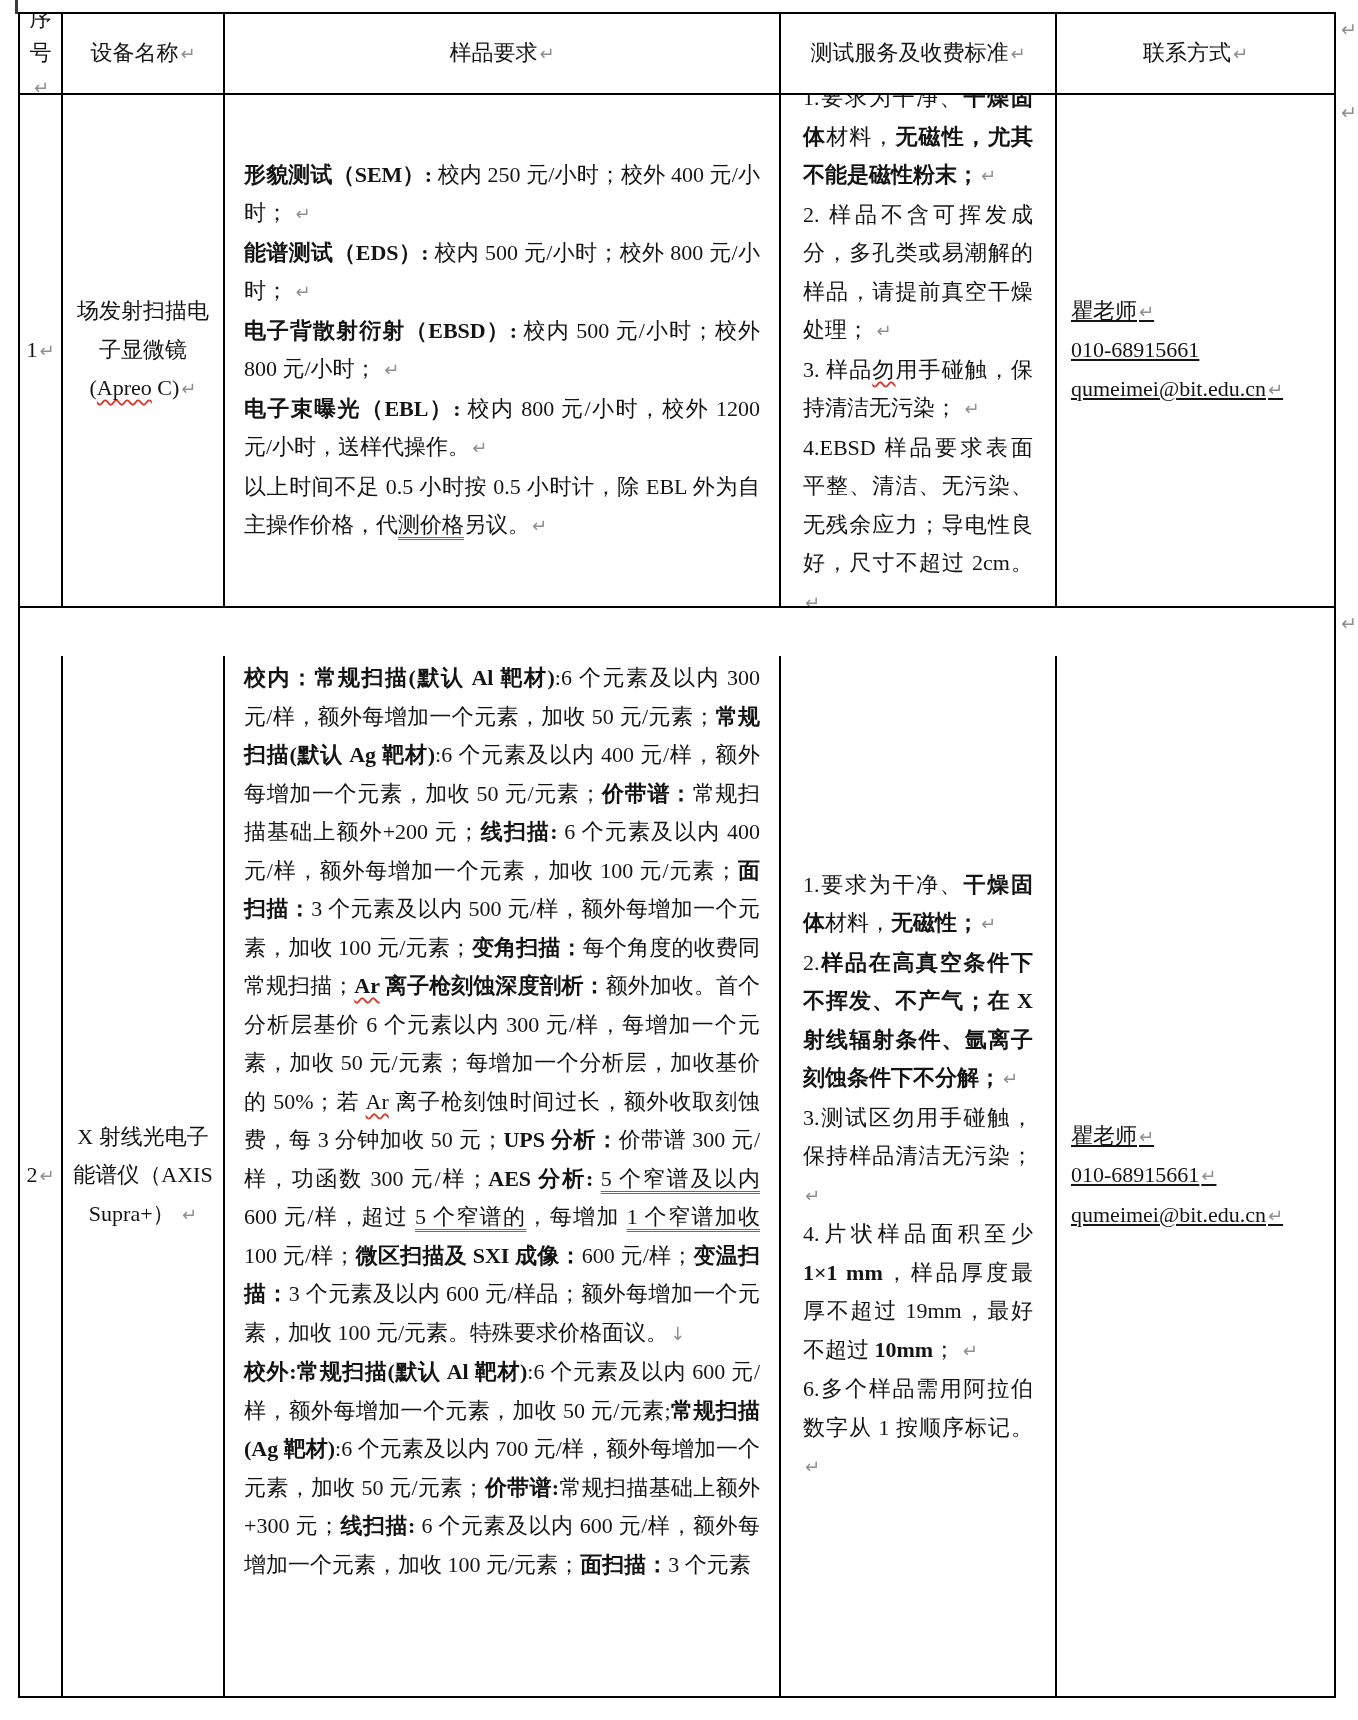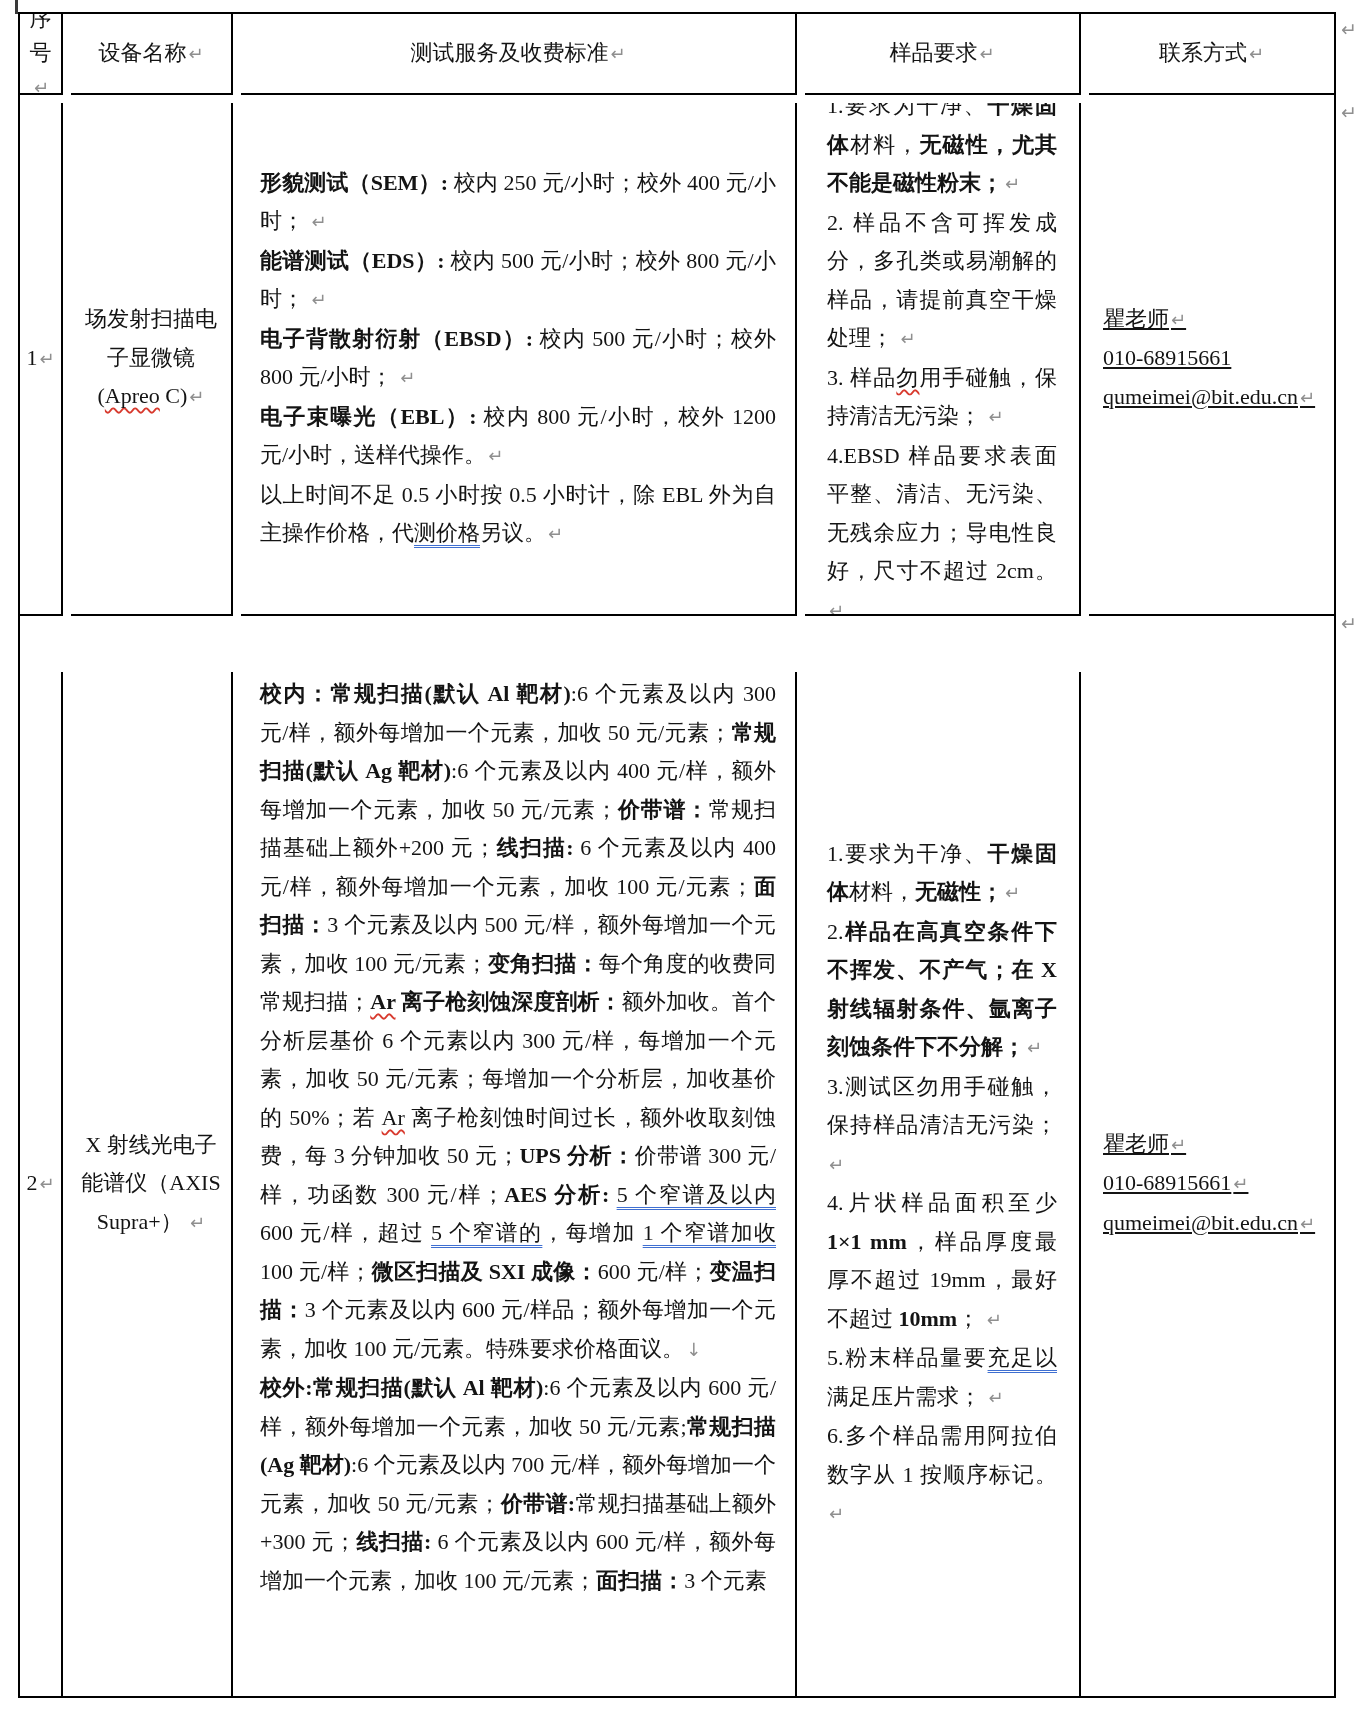--- a/index.html
+++ b/index.html
@@ -14,21 +14,20 @@
     color:var(--c-text);
   }
   .page{position:absolute;inset:0;background:#fff;}
   .stub{position:absolute;left:15px;top:0;width:3px;height:14px;background:#3a3a3a;}
   .tbl{
     position:absolute;left:18px;top:12px;width:1318px;height:1686px;
     border:2px solid var(--c-border);
     display:grid;
     grid-template-columns:43px 162px 556px 276px 1fr;
     grid-template-rows:81px 513px 1fr;
-    gap:8px;
   }
   .cell{
     border-right:2px solid var(--c-border);
     border-bottom:2px solid var(--c-border);
     overflow:hidden;
     font-size:22px;line-height:38.5px;
     display:flex;flex-direction:column;justify-content:center;
   }
   .cell.last-col{border-right:none;}
   .cell.last-row{border-bottom:none;margin-top:48px;}
@@ -76,24 +75,24 @@
 
   <div class="tbl">
 
     <div class="cell hcell hcell-no">
         <div class="para"><span>序号</span><span class="mark">↵</span></div>
       </div>
     <div class="cell hcell">
         <div class="para"><span>设备名称</span><span class="mark">↵</span></div>
       </div>
     <div class="cell hcell">
-        <div class="para"><span>测试服务及收费标准</span><span class="mark">↵</span></div>
+        <div class="para"><span>样品要求</span><span class="mark">↵</span></div>
       </div>
     <div class="cell hcell">
-        <div class="para"><span>样品要求</span><span class="mark">↵</span></div>
+        <div class="para"><span>测试服务及收费标准</span><span class="mark">↵</span></div>
       </div>
     <div class="cell hcell last-col">
         <div class="para"><span>联系方式</span><span class="mark">↵</span></div>
       </div>
 
     <div class="cell cell-no">
         <div class="para"><span>1</span><span class="mark">↵</span></div>
       </div>
     <div class="cell cell-name">
         <div class="para"><span>场发射扫描电子显微镜(</span><span class="u-red">Apreo</span><span> C)</span><span class="mark">↵</span></div>
@@ -125,21 +124,20 @@
       </div>
     <div class="cell cell-services vtop last-row">
         <div class="para"><span class="b">校内：常规扫描(默认 Al 靶材)</span><span>:6 个元素及以内 300 元/样，额外每增加一个元素，加收 50 元/元素；</span><span class="b">常规扫描(默认 Ag 靶材)</span><span>:6 个元素及以内 400 元/样，额外每增加一个元素，加收 50 元/元素；</span><span class="b">价带谱：</span><span>常规扫描基础上额外+200 元；</span><span class="b">线扫描:</span><span> 6 个元素及以内 400 元/样，额外每增加一个元素，加收 100 元/元素；</span><span class="b">面扫描：</span><span>3 个元素及以内 500 元/样，额外每增加一个元素，加收 100 元/元素；</span><span class="b">变角扫描：</span><span>每个角度的收费同常规扫描；</span><span class="b u-red">Ar</span><span class="b"> 离子枪刻蚀深度剖析：</span><span>额外加收。首个分析层基价 6 个元素以内 300 元/样，每增加一个元素，加收 50 元/元素；每增加一个分析层，加收基价的 50%；若 </span><span class="u-red">Ar</span><span> 离子枪刻蚀时间过长，额外收取刻蚀费，每 3 分钟加收 50 元；</span><span class="b">UPS 分析：</span><span>价带谱 300 元/样，功函数 300 元/样；</span><span class="b">AES 分析:</span><span> </span><span class="u-blue">5 个窄谱及以内</span><span> 600 元/样，超过 </span><span class="u-blue">5 个窄谱的</span><span>，每增加 </span><span class="u-blue">1 个窄谱加收</span><span> 100 元/样；</span><span class="b">微区扫描及 SXI 成像：</span><span>600 元/样；</span><span class="b">变温扫描：</span><span>3 个元素及以内 600 元/样品；额外每增加一个元素，加收 100 元/元素。特殊要求价格面议。</span><span class="mark">↓</span></div>
         <div class="para"><span class="b">校外:常规扫描(默认 Al 靶材)</span><span>:6 个元素及以内 600 元/样，额外每增加一个元素，加收 50 元/元素;</span><span class="b">常规扫描(Ag 靶材)</span><span>:6 个元素及以内 700 元/样，额外每增加一个元素，加收 50 元/元素；</span><span class="b">价带谱:</span><span>常规扫描基础上额外+300 元；</span><span class="b">线扫描:</span><span> 6 个元素及以内 600 元/样，额外每增加一个元素，加收 100 元/元素；</span><span class="b">面扫描：</span><span>3 个元素</span></div>
       </div>
     <div class="cell cell-req last-row">
         <div class="para"><span>1.要求为干净、</span><span class="b">干燥固体</span><span>材料，</span><span class="b">无磁性；</span><span class="mark">↵</span></div>
         <div class="para"><span>2.</span><span class="b">样品在高真空条件下不挥发、不产气；在 X 射线辐射条件、氩离子刻蚀条件下不分解；</span><span class="mark">↵</span></div>
         <div class="para"><span>3.测试区勿用手碰触，保持样品清洁无污染； </span><span class="mark">↵</span></div>
         <div class="para"><span>4.片状样品面积至少 </span><span class="b">1×1 mm</span><span>，样品厚度最厚不超过 19mm，最好不超过 </span><span class="b">10mm</span><span>； </span><span class="mark">↵</span></div>
-        <div class="para"><span>5.粉末样品量要</span><span class="u-blue">充足以</span><span>满足压片需求； </span><span class="mark">↵</span></div>
         <div class="para"><span>6.多个样品需用阿拉伯数字从 1 按顺序标记。</span><span class="mark">↵</span></div>
       </div>
     <div class="cell cell-contact last-col last-row">
         <div class="para"><span>瞿老师</span><span class="mark">↵</span></div>
         <div class="para"><span>010-68915661</span><span class="mark">↵</span></div>
         <div class="para"><span>qumeimei@bit.edu.cn</span><span class="mark">↵</span></div>
       </div>
   </div>
 
   <span class="rowend" style="top:20px">↵</span>

